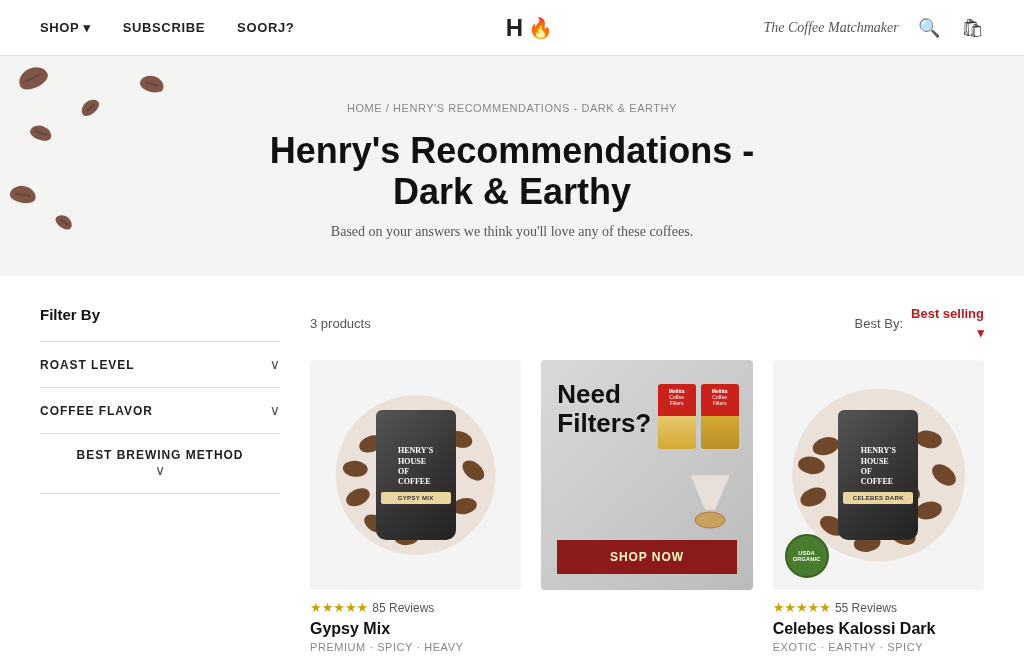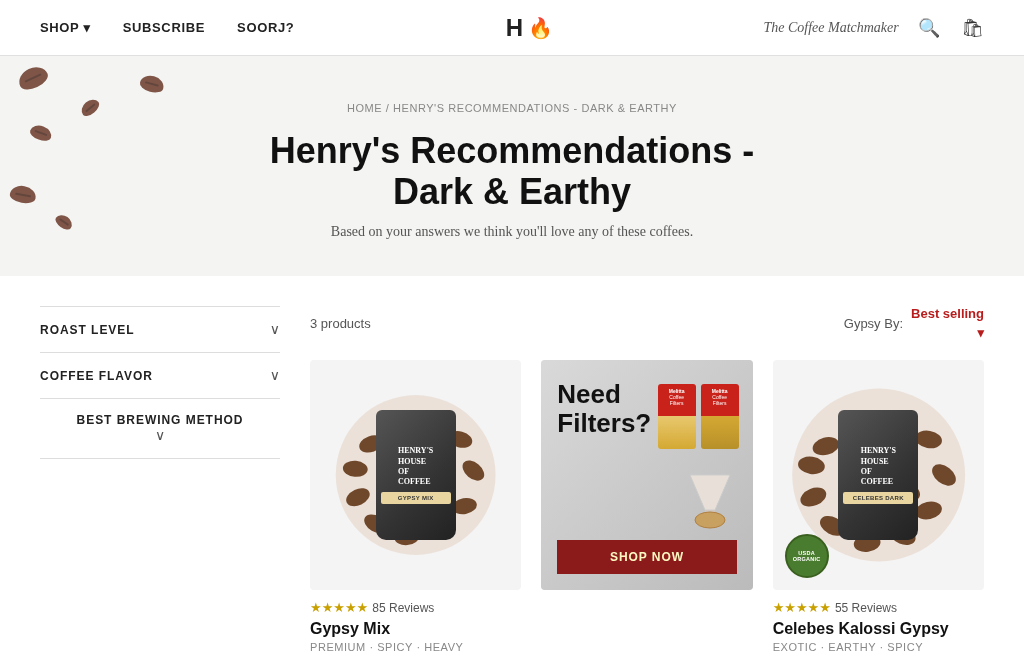--- a/index.html
+++ b/index.html
@@ -352,40 +352,41 @@
     <span>/</span>
     <span>HENRY'S RECOMMENDATIONS - DARK &amp; EARTHY</span>
   </div>
   <h1>Henry's Recommendations - Dark &amp; Earthy</h1>
   <p class="hero-subtitle">Based on your answers we think you'll love any of these coffees.</p>
 </div>
 
 <div class="main">
 
   <div class="sidebar">
+    <div class="filter-by-label">Filter By</div>
 
     <div class="filter-item">
       <span class="filter-label">ROAST LEVEL</span>
       <span class="filter-chevron">∨</span>
     </div>
     <div class="filter-item">
       <span class="filter-label">COFFEE FLAVOR</span>
       <span class="filter-chevron">∨</span>
     </div>
     <div class="filter-item">
       <span class="filter-label">BEST BREWING METHOD</span>
       <span class="filter-chevron">∨</span>
     </div>
   </div>
 
   <div class="products-area">
     <div class="products-header">
       <span class="products-count">3 products</span>
       <div class="sort-by">
-        <span>Gypsy By:</span>
+        <span>Best By:</span>
         <span class="sort-value">
           <span>Best selling</span>
           <span>▾</span>
         </span>
       </div>
     </div>
 
     <div class="product-grid">
 
       <div class="product-card">
@@ -498,20 +499,20 @@
               <div class="bag-label-strip">
                 <div class="bag-label-text">CELEBES DARK</div>
               </div>
             </div>
           </div>
         </div>
         <div class="product-rating-row">
           <div class="stars">★★★★★</div>
           <span class="reviews">55 Reviews</span>
         </div>
-        <div class="product-name">Celebes Kalossi Gypsy</div>
+        <div class="product-name">Celebes Kalossi Dark</div>
         <div class="product-tags">EXOTIC · EARTHY · SPICY</div>
       </div>
 
     </div>
   </div>
 
 </div>
 
 </body></html>

